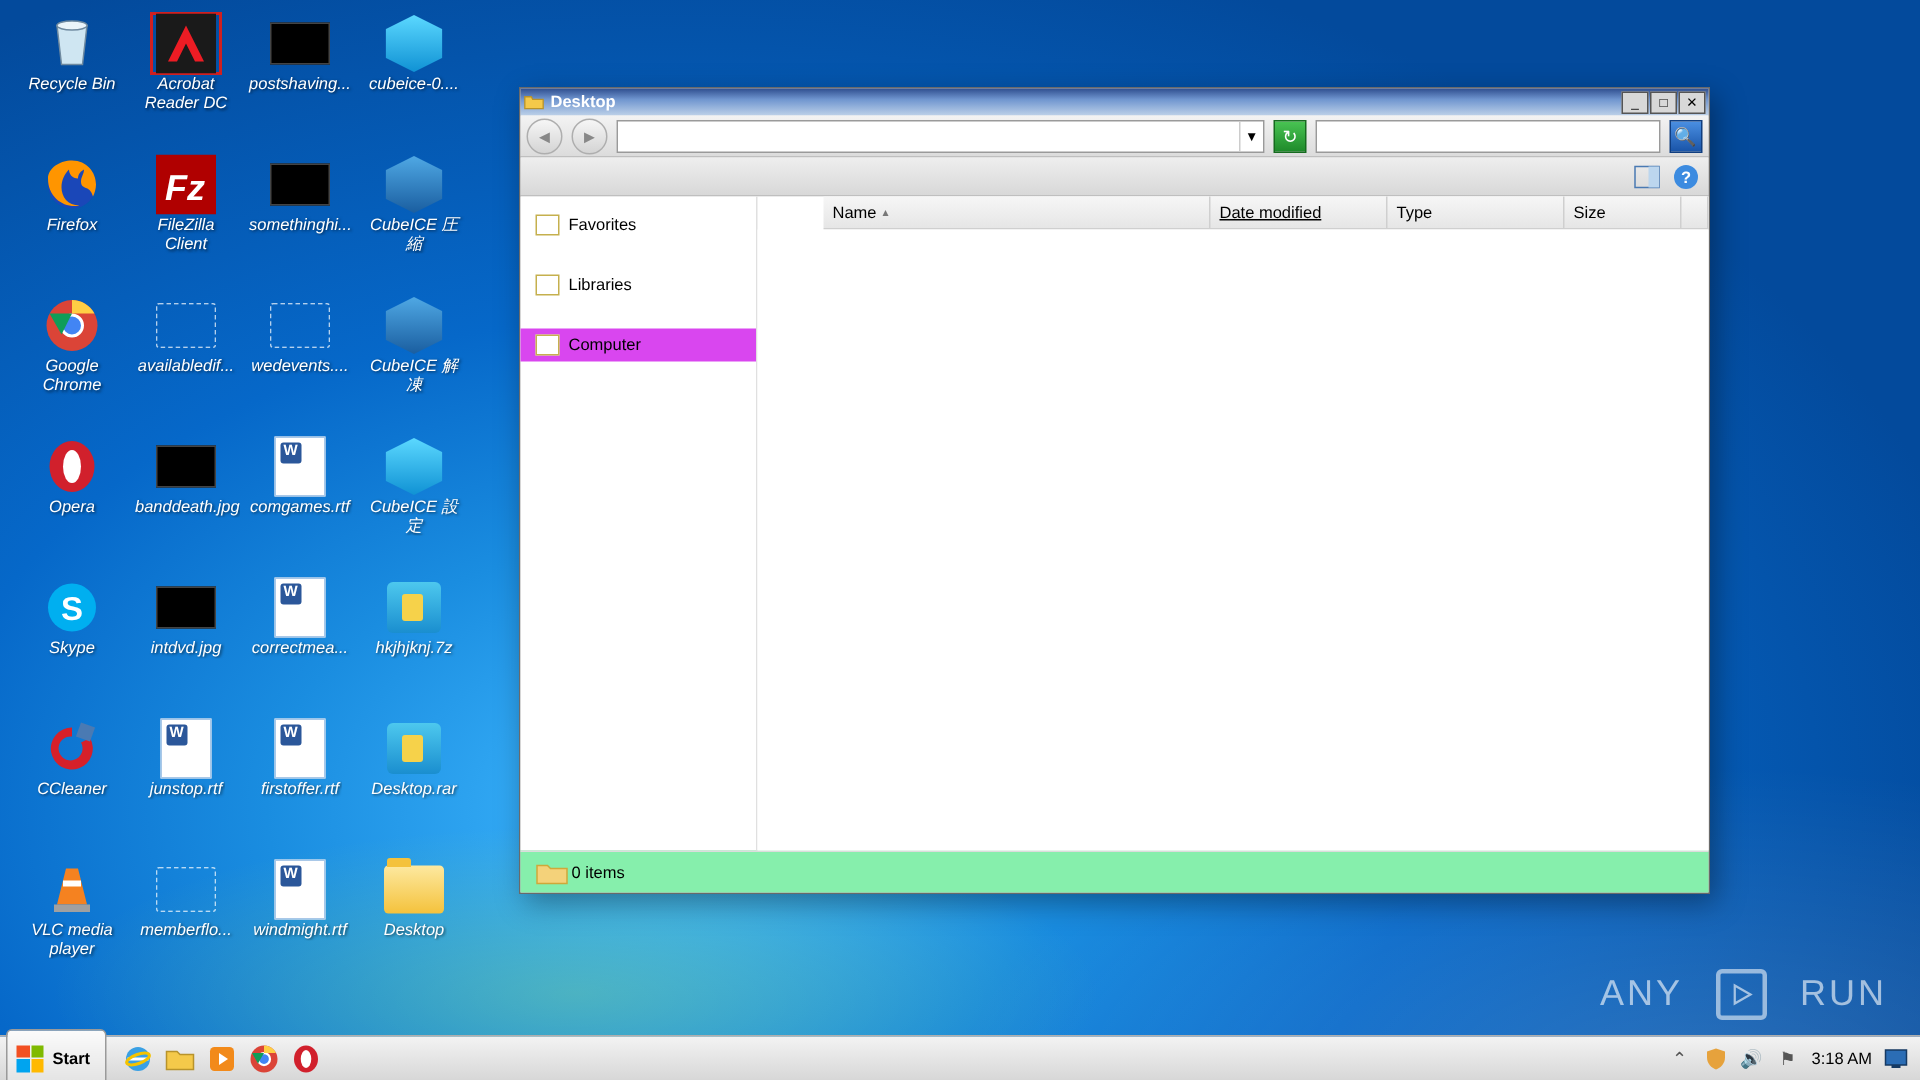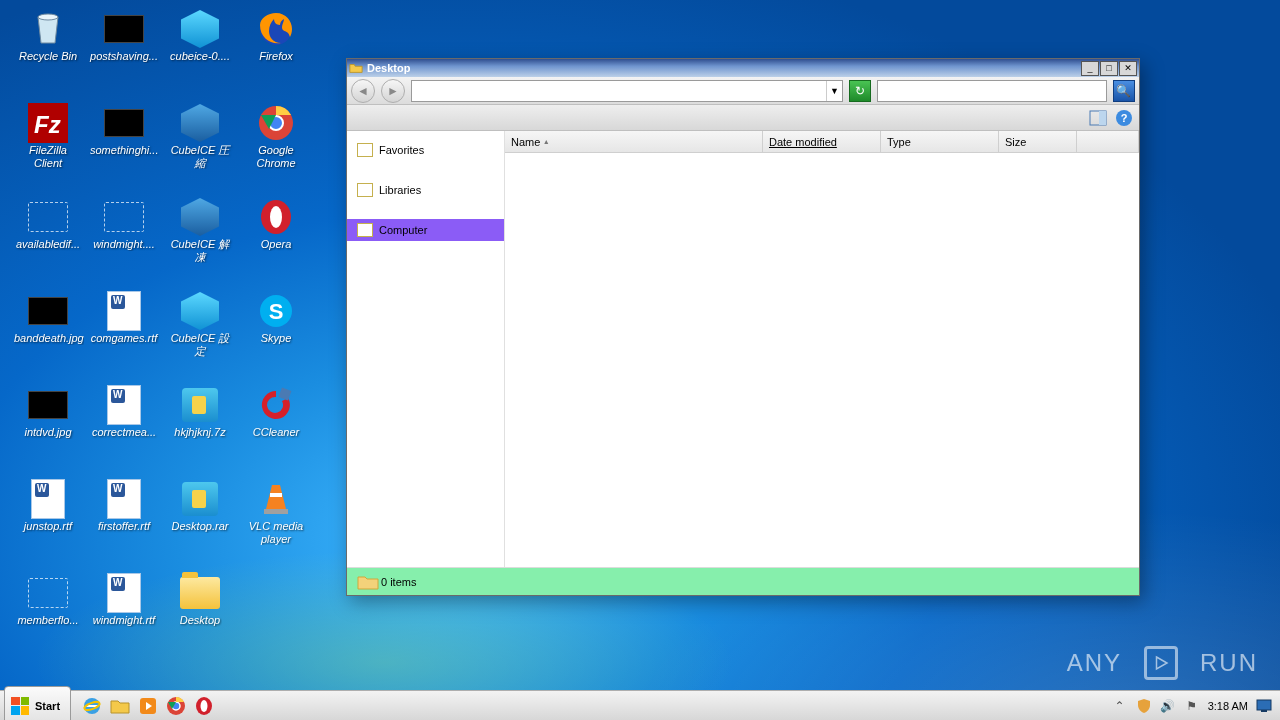--- a/index.html
+++ b/index.html
@@ -57,26 +57,26 @@
 .searchbar { width: 230px; height: 22px; background: #fff; border: 1px solid #9a9a9a; display:flex; align-items:center; }
 .searchbar input { flex:1; border:none; outline:none; font-size:11px; padding:0 4px; }
 .searchgo { width: 22px; height: 22px; background: linear-gradient(#4a8fe2,#1954a8); border:1px solid #103e80; color:#fff; display:flex; align-items:center; justify-content:center; font-size:12px; cursor:pointer; }
 
 .toolrow { height: 26px; background: linear-gradient(#eeeeee, #d8d8d8); border-bottom: 1px solid #bfbfbf; display:flex; align-items:center; justify-content:flex-end; padding: 0 6px; gap:8px; }
 .toolico { width: 18px; height: 18px; cursor:pointer; display:flex; align-items:center; justify-content:center; }
 
 .body { display: flex; height: calc(100% - 18px - 28px - 26px - 28px); background:#fff; }
 .navpane { width: 158px; border-right: 1px solid #e0e0e0; padding-top: 8px; }
 .navitem { display:flex; align-items:center; gap:6px; padding: 4px 10px; font-size: 11px; cursor:pointer; }
-.navitem.sel2 { background: #8b5cf6; }
+.navitem.sel2 { background: #d946ef; }
 .nav-folder { width:16px; height:14px; border:1px solid #c5b04e; background:#fff; display:inline-block; }
 .spacer { height: 18px; }
 
 .listarea { flex:1; display:flex; flex-direction:column; }
-.colhdr { display:flex; height: 22px; background: linear-gradient(#f6f6f6,#e6e6e6); border-bottom:1px solid #cfcfcf; font-size:11px; }
+.colhdr { display:flex; height: 22px; background: linear-gradient(#f6f6f6,#e6e6e6); border-bottom:1px solid #cfcfcf; font-size:11px;margin-left:44px; }
 .col { border-right:1px solid #cfcfcf; padding:3px 6px; display:flex; align-items:center; cursor:pointer; }
 .listbody { flex:1; background:#fff; }
 
 .status { height: 28px; background:#86efac; border-top:1px solid #dcdcdc; display:flex; align-items:center; padding: 0 10px; gap: 2px; font-size: 11px; }
 .status .sfolder { width:22px; height:18px; }
 
 
 .taskbar { position:absolute; left:0; bottom:0; right:0; height:30px; background: linear-gradient(#f3f3f3,#d7d7d7); border-top:1px solid #aeaeae; display:flex; align-items:center; }
 .start { height:40px; margin:0 4px; padding:0 10px 0 6px; border:1px solid #9a9a9a; background:linear-gradient(#fbfbfb,#e1e1e1); border-radius:4px; display:flex; align-items:center; gap:6px; font-size:11px; font-weight:bold; cursor:pointer; }
 .winlogo { width:18px; height:18px; display:grid; grid-template-columns:1fr 1fr; grid-template-rows:1fr 1fr; gap:1px; }
@@ -99,20 +99,30 @@
       <div class="dicon">
         <div class="ibox">
           <svg class="ico" viewBox="0 0 40 40">
             <path d="M10 8h20l-3 26H13z" fill="#cfe6f2" stroke="#6f8aa0"></path>
             <ellipse cx="20" cy="8" rx="10" ry="3" fill="#eaf4fa" stroke="#6f8aa0"></ellipse>
           </svg>
         </div>
         <div class="lbl">Recycle Bin</div>
       </div>
       <div class="dicon">
+        <div class="ibox sel">
+          <svg class="ico" viewBox="0 0 40 40">
+            <rect width="40" height="40" fill="#1a1a1a"></rect>
+            <path d="M8 32L20 8l12 24h-6l-6-12-6 12z" fill="#ed1c24"></path>
+          </svg>
+        </div>
+        <div class="lbl">Acrobat
+Reader DC</div>
+      </div>
+      <div class="dicon">
         <div class="ibox">
           <div class="black-thumb"></div>
         </div>
         <div class="lbl">postshaving...</div>
       </div>
       <div class="dicon">
         <div class="ibox">
           <div class="cube-pic1"></div>
         </div>
         <div class="lbl">cubeice-0....</div>
@@ -162,21 +172,21 @@
       <div class="dicon">
         <div class="ibox">
           <div class="ghost-pic"></div>
         </div>
         <div class="lbl">availabledif...</div>
       </div>
       <div class="dicon">
         <div class="ibox">
           <div class="ghost-pic"></div>
         </div>
-        <div class="lbl">windmight....</div>
+        <div class="lbl">wedevents....</div>
       </div>
       <div class="dicon">
         <div class="ibox">
           <div class="cube-pic2"></div>
         </div>
         <div class="lbl">CubeICE 解凍</div>
       </div>
       <div class="dicon">
         <div class="ibox">
           <svg class="ico" viewBox="0 0 40 40">

